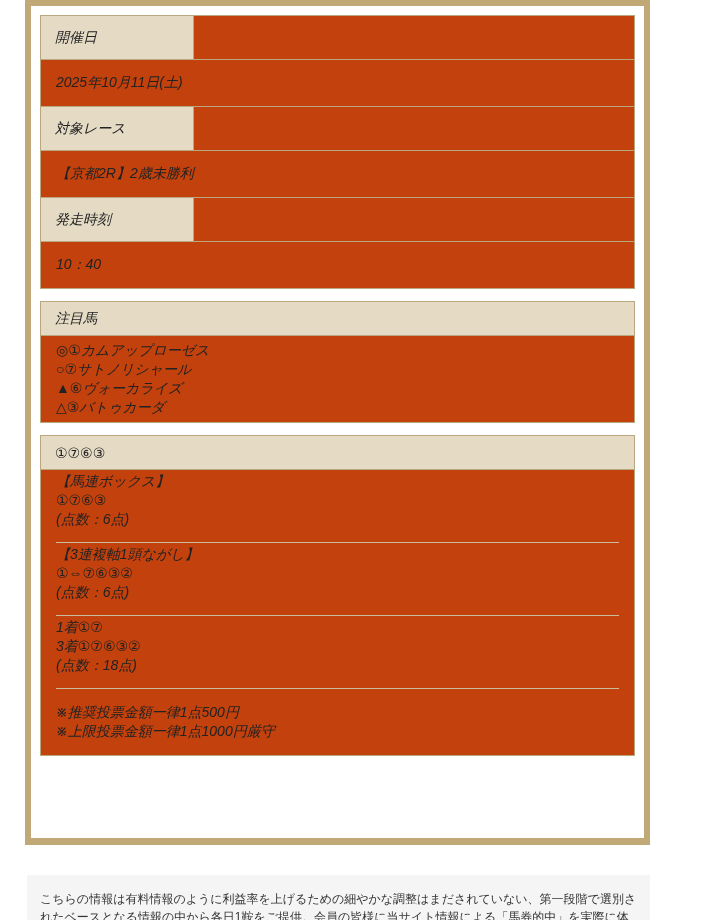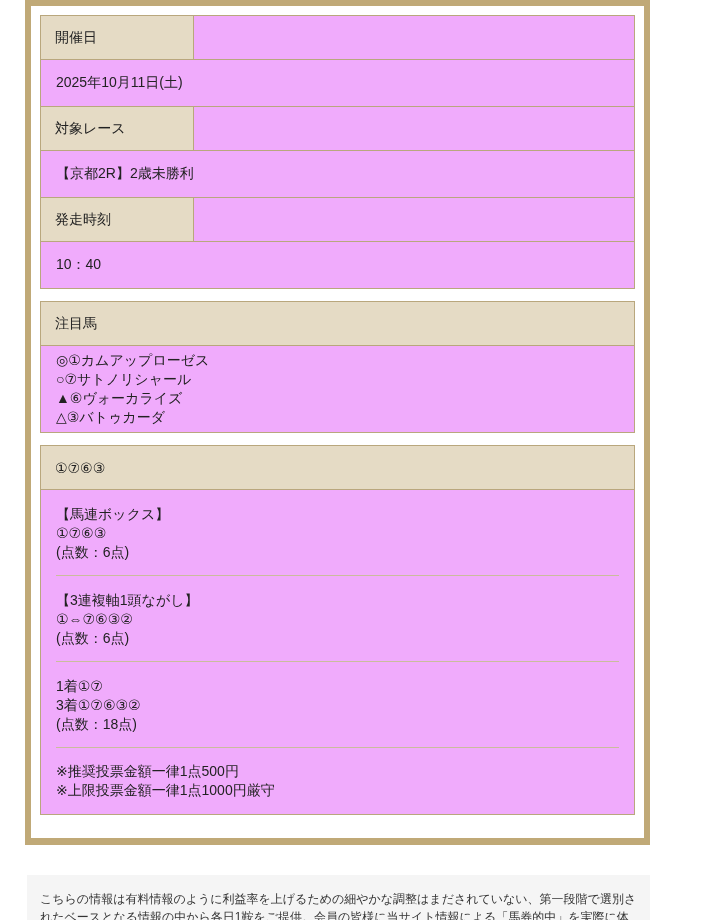--- a/index.html
+++ b/index.html
@@ -9,42 +9,42 @@
     font-family: "Liberation Sans", "DejaVu Sans", sans-serif;
     font-size: 14px;
   }
   .panel {
     margin-left: 25px; width: 625px; height: 845px;
     box-sizing: border-box;
     border: 6px solid #c0a977; border-bottom-width: 7px;
     padding: 9px 9px 0 9px;
   }
   .box {
-    border: 1px solid #b9a77d; background: #f0abfc;
-    box-sizing: border-box; margin-bottom: 12px;
+    border: 1px solid #b9a77d; background: #c2410c;
+    box-sizing: border-box; margin-bottom: 12px; font-style: italic;
   }
   .info-row { display: flex; border-bottom: 1px solid #b9a77d; }
   .info-row.hdr { height: 43px; }
   .info-row.val { height: 46px; }
   .info-row.val.last { border-bottom: none; }
   .cell-label {
     width: 153px; background: #e5dbc5;
     border-right: 1px solid #b9a77d;
     display: flex; align-items: center; padding-left: 14px;
     box-sizing: border-box;
   }
   .cell-value { display: flex; align-items: center; padding-left: 15px; }
   .box-header {
-    height: 44px; background: #e5dbc5;
+    height: 34px; background: #e5dbc5;
     border-bottom: 1px solid #b9a77d;
     display: flex; align-items: center; padding-left: 14px;
     box-sizing: border-box;
   }
   .lines { padding: 5px 15px; line-height: 19px; }
-  .bet-section { padding: 15px 15px 13px 15px; line-height: 19px; }
+  .bet-section { padding: 2px 15px 13px 15px; line-height: 19px; }
   hr.divider { border: none; border-top: 1px solid #cabc9c; margin: 0 15px; }
   .notes { padding: 14px 15px 14px 15px; line-height: 19px; }
   .footer-note {
     margin: 30px 0 0 27px; width: 623px; height: 160px;
     box-sizing: border-box; background: #f5f5f5; color: #333333;
     font-size: 12px; line-height: 18px; padding: 15px 13px;
   }
 </style>
 </head>
 <body>

